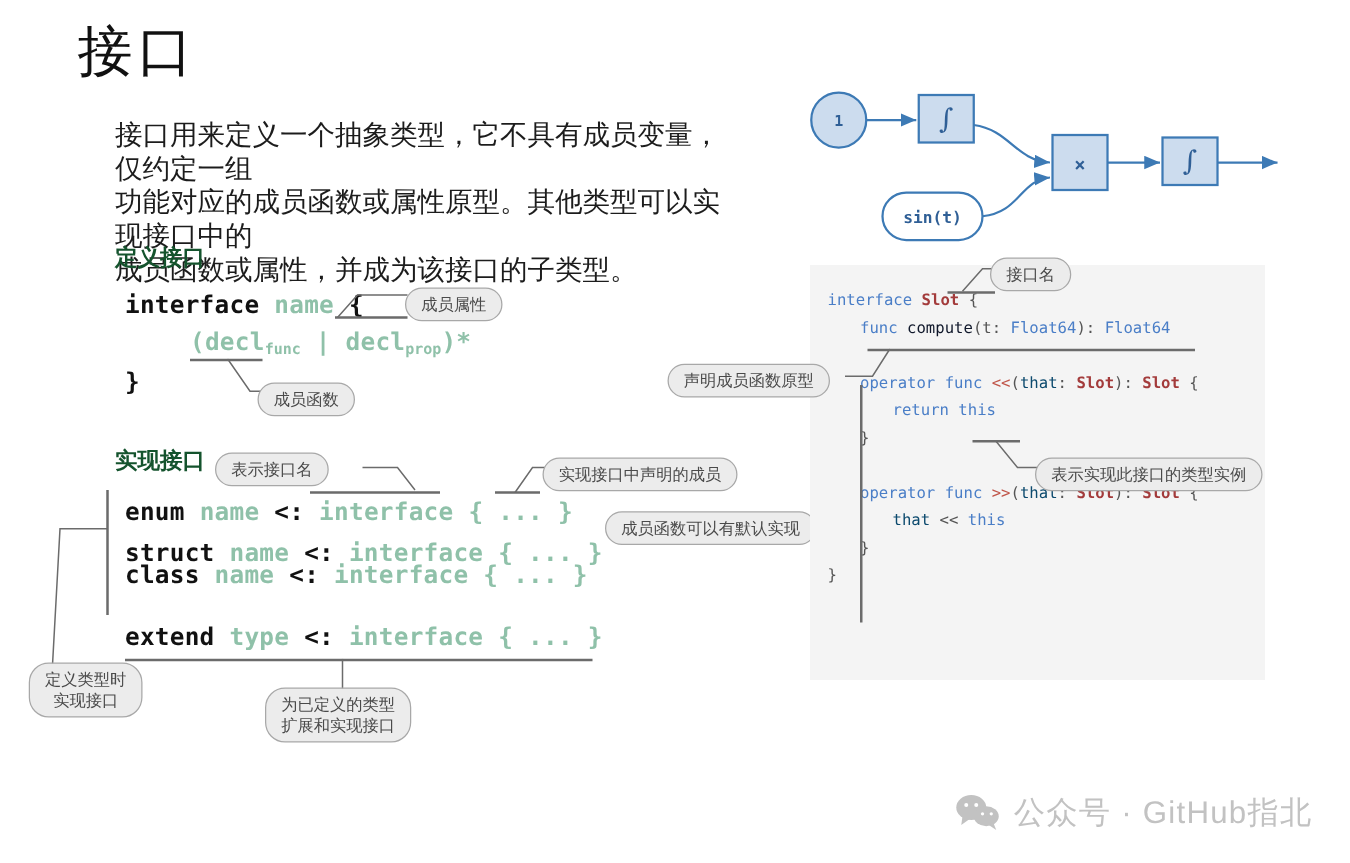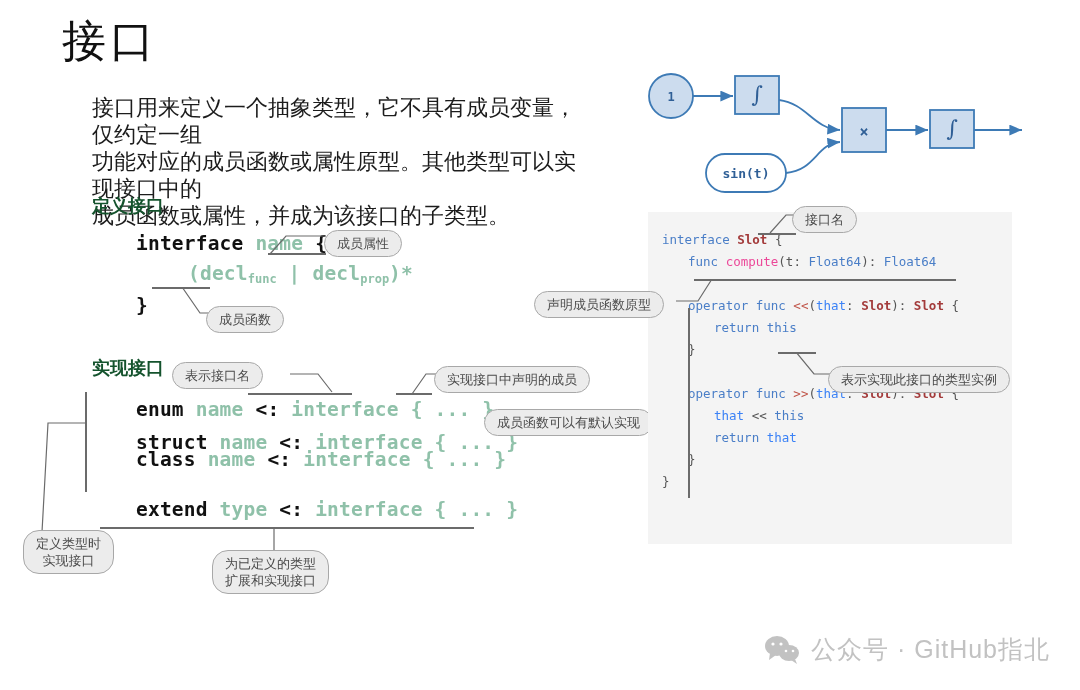--- a/index.html
+++ b/index.html
@@ -15,21 +15,21 @@
   }
   #intro{
     left:92px;top:94px;width:500px;font-size:22px;line-height:27px;color:#1c1c1c;
   }
   .section-h{font-size:18px;font-weight:bold;color:#14532d;}
   #h-define{left:92px;top:194px;}
   #h-impl{left:92px;top:356px;}
   
   .syn{
     font-family:"DejaVu Sans Mono","Liberation Mono",monospace;
-    font-size:19.5px;letter-spacing:.2px;white-space:pre;margin-left:36px;
+    font-size:19.5px;letter-spacing:.2px;white-space:pre;
   }
   .kw{color:#111;font-weight:bold;}
   .id{color:#8fc1a9;font-weight:bold;}
   .pun{color:#111;font-weight:bold;}
   .sub{font-size:12px;vertical-align:-3px;letter-spacing:0;}
   #syn-line1{left:100px;top:232px;}
   #syn-line2{left:152px;top:262px;}
   #syn-line3{left:100px;top:294px;}
   #impl-1{left:100px;top:398px;}
   #impl-2{left:100px;top:431px;}
@@ -49,22 +49,22 @@
   
   #code-panel{
     left:648px;top:212px;width:364px;height:332px;background:#f4f4f4;
   }
   .code{
     font-family:"DejaVu Sans Mono","Liberation Mono",monospace;
     font-size:12.5px;white-space:pre;letter-spacing:0;
   }
   .c-kw{color:#4a7ec7;}
   .c-type{color:#a33b3b;font-weight:bold;}
-  .c-fn{color:#ec4899;}
-  .c-var{color:#3b82f6;}
+  .c-fn{color:#0f172a;}
+  .c-var{color:#0c4a6e;}
   .c-op{color:#c0564a;}
   .c-pun{color:#555;}
   
   #footer{right:30px;bottom:24px;display:flex;align-items:center;gap:11px;}
   #footer-text{font-size:25px;color:#c2c2c2;letter-spacing:1px;}
 </style>
 </head>
 <body>
 
 <div class="abs" id="page-title">接口</div>
@@ -167,21 +167,20 @@
 <div class="abs" id="code-lines" style="left:662px;top:232px;width:350px;">
     <div class="code" style="height: 22px; padding-left: 0px;"><span class="c-kw">interface </span><span class="c-type">Slot</span><span class="c-pun"> {</span></div>
     <div class="code" style="height: 22px; padding-left: 26px;"><span class="c-kw">func </span><span class="c-fn">compute</span><span class="c-pun">(t: </span><span class="c-kw">Float64</span><span class="c-pun">): </span><span class="c-kw">Float64</span></div>
     <div class="code" style="height: 22px; padding-left: 0px;"></div>
     <div class="code" style="height: 22px; padding-left: 26px;"><span class="c-kw">operator func </span><span class="c-op">&lt;&lt;</span><span class="c-pun">(</span><span class="c-var">that</span><span class="c-pun">: </span><span class="c-type">Slot</span><span class="c-pun">): </span><span class="c-type">Slot</span><span class="c-pun"> {</span></div>
     <div class="code" style="height: 22px; padding-left: 52px;"><span class="c-kw">return </span><span class="c-kw">this</span></div>
     <div class="code" style="height: 22px; padding-left: 26px;"><span class="c-pun">}</span></div>
     <div class="code" style="height: 22px; padding-left: 0px;"></div>
     <div class="code" style="height: 22px; padding-left: 26px;"><span class="c-kw">operator func </span><span class="c-op">&gt;&gt;</span><span class="c-pun">(</span><span class="c-var">that</span><span class="c-pun">: </span><span class="c-type">Slot</span><span class="c-pun">): </span><span class="c-type">Slot</span><span class="c-pun"> {</span></div>
     <div class="code" style="height: 22px; padding-left: 52px;"><span class="c-var">that</span><span class="c-pun"> &lt;&lt; </span><span class="c-kw">this</span></div>
-    <div class="code" style="height: 22px; padding-left: 52px;"><span class="c-kw">return </span><span class="c-var">that</span></div>
     <div class="code" style="height: 22px; padding-left: 26px;"><span class="c-pun">}</span></div>
     <div class="code" style="height: 22px; padding-left: 0px;"><span class="c-pun">}</span></div>
   </div>
 
 <div class="abs uline" style="left:758px;top:233px;width:38px;"></div>
 <svg class="abs" style="left:764px;top:209px;width:36px;height:26px;">
   <path class="leader" d="M6,24 L22,6 L36,6"></path>
 </svg>
 <div class="abs pill" style="left:792px;top:206px;">接口名</div>
 

